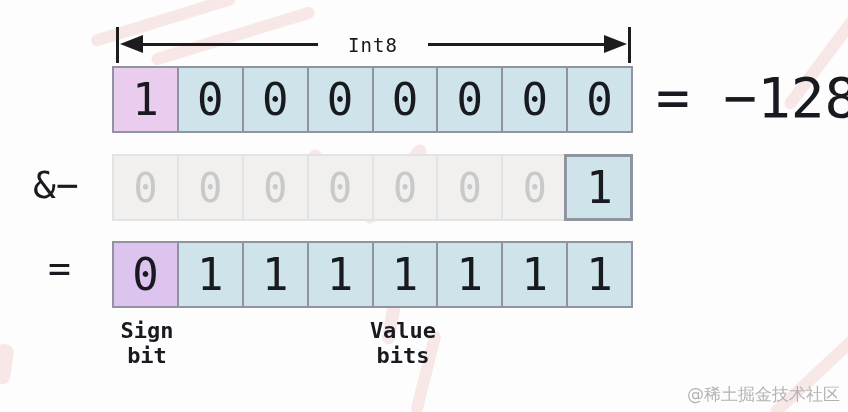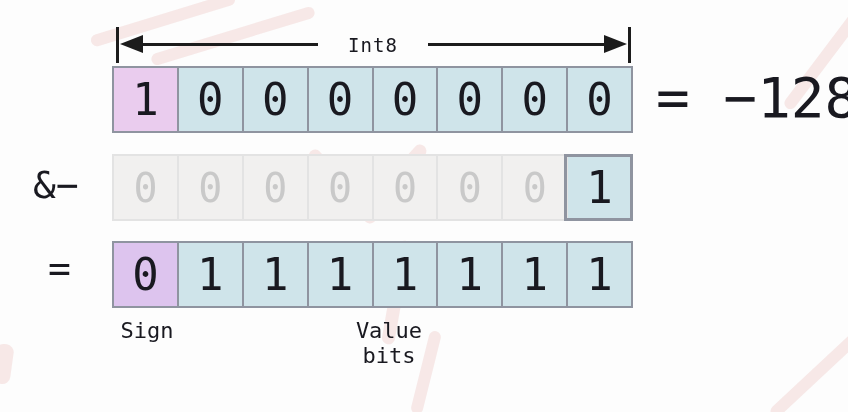--- a/index.html
+++ b/index.html
@@ -53,24 +53,24 @@
                    outline-offset:-1px; z-index:2; }
 
   
   .op-and { position:absolute; left:33px; top:163px; font-size:38px; line-height:44px; }
   .op-eq  { position:absolute; left:48px; top:244px; font-size:38px; line-height:48px; }
   .result { position:absolute; font-size:56px; line-height:52px; white-space:pre; }
   .result.r1 { left:656px; top:72px; }
   .result.r3 { left:656px; top:246px; }
 
   
-  .anno { position:absolute; top:318px; text-align:center; font-size:22px; line-height:25px; }
+  .anno { position:absolute; top:318px; text-align:center; font-size:22px; line-height:25px;font-weight:bold; }
   .anno span { display:block; }
   .anno.sign-anno  { left:97px;  width:100px; }
-  .anno.value-anno { left:329px; width:120px; }
+  .anno.value-anno { left:343px; width:120px; }
 
   .wm { position:absolute; right:8px; top:383px; font-size:17px;
         color: var(--watermark-text, #b3b3b3);
         font-family:"DejaVu Sans", sans-serif; }
 </style>
 </head>
 <body>
 
 <div class="canvas">
 
@@ -126,20 +126,22 @@
     <div class="cell val">1</div>
     <div class="cell val">1</div>
     <div class="cell val">1</div>
     <div class="cell val">1</div>
     <div class="cell val">1</div>
     <div class="cell val">1</div>
   </div>
 
   <div class="anno sign-anno">
     <span>Sign</span>
+    <span>bit</span>
   </div>
   <div class="anno value-anno">
     <span>Value</span>
     <span>bits</span>
   </div>
 
+  <div class="wm">@稀土掘金技术社区</div>
 
 </div>
 
 </body></html>

